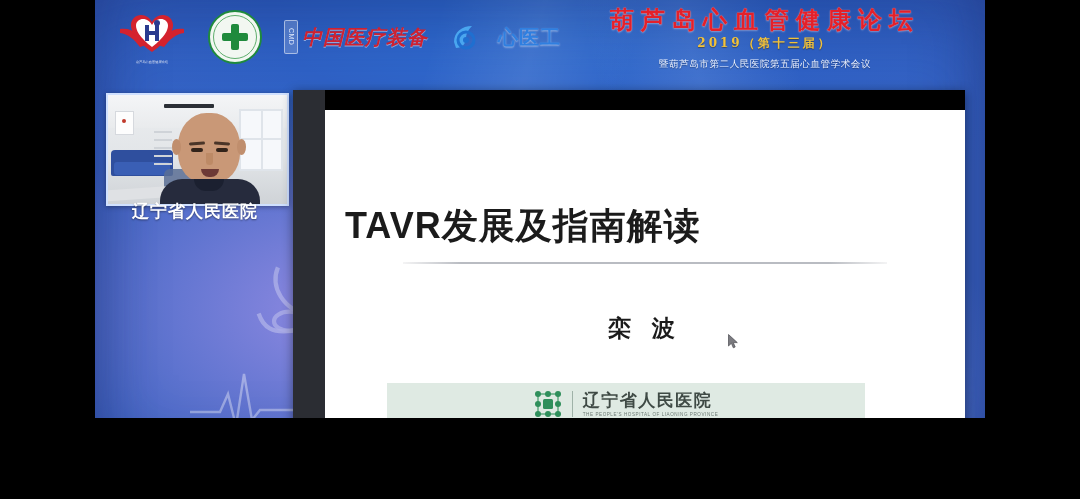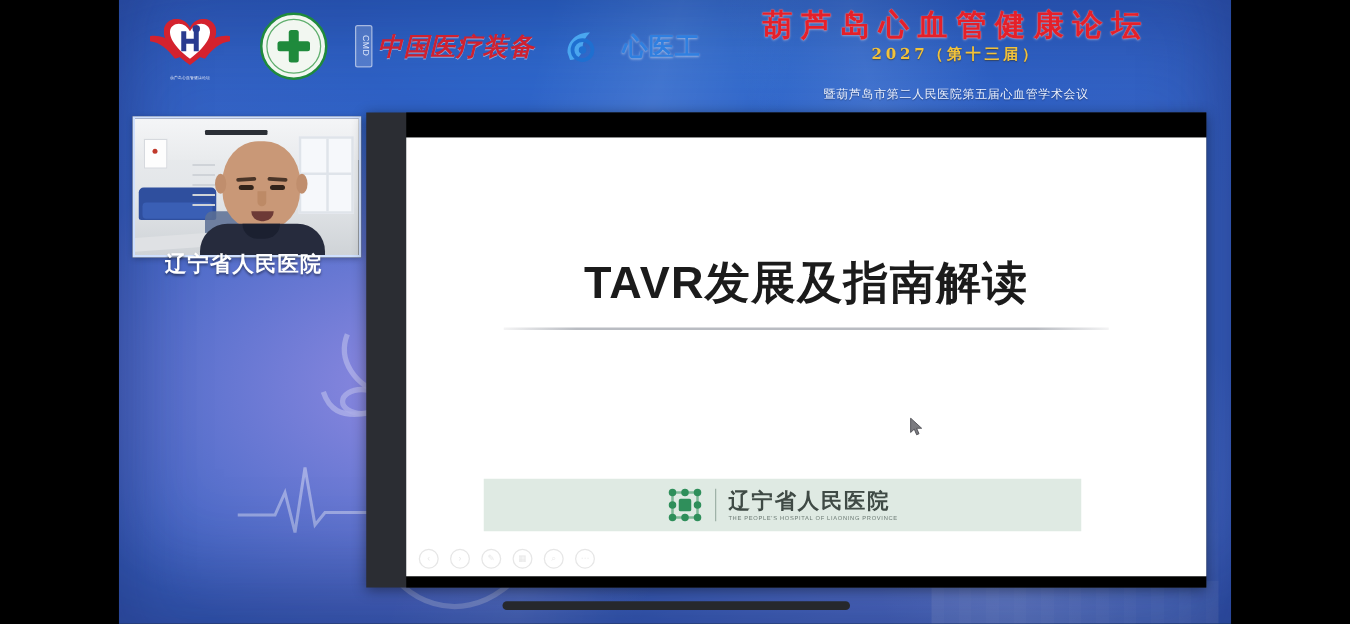--- a/index.html
+++ b/index.html
@@ -1,18 +1,18 @@
 <!DOCTYPE html>
 <html><head>
 <meta charset="utf-8">
 <style>
   html,body{margin:0;padding:0;background:#000;}
   body{width:1080px;height:499px;overflow:hidden;font-family:"Liberation Sans","DejaVu Sans",sans-serif;}
 
-  #stage{position:relative;width:1080px;height:499px;overflow:hidden;background:#000;}
+  #stage{position:relative;width:1080px;height:418px;overflow:hidden;background:#000;}
 
   
   .bg-wrap{position:absolute;left:95px;top:0;width:890px;height:499px;overflow:hidden;}
   .bg-base{position:absolute;inset:0;
     background:
       radial-gradient(ellipse 420px 300px at 26% 62%, rgba(170,150,235,.75) 0%, rgba(120,130,225,0) 72%),
       radial-gradient(ellipse 380px 260px at 72% 78%, rgba(150,160,240,.55) 0%, rgba(110,130,220,0) 75%),
       radial-gradient(ellipse 600px 220px at 50% 4%, #2f6fd4 0%, #2f62c6 45%, #3a63c2 100%),
       linear-gradient(170deg,#2e6ed2 0%, #4a6fd0 28%, #6f79d8 55%, #5c82dd 75%, #3f7ad6 100%);
   }
@@ -66,21 +66,21 @@
   .lg4{display:flex;align-items:center;gap:18px;}
   .lg4 .mark{width:30px;height:26px;position:relative;}
   .lg4 .zh{font-family:"DejaVu Serif","Liberation Serif",serif;font-weight:bold;font-size:20px;color:#2f7fe0;
            text-shadow:0 1px 2px rgba(255,255,255,.55);letter-spacing:1px;}
 
   .conf{position:absolute;right:120px;top:6px;width:390px;text-align:center;z-index:12;}
   .conf .t1{font-family:"DejaVu Serif","Liberation Serif",serif;font-weight:bold;font-size:24px;color:#e4202a;
             letter-spacing:7px;line-height:28px;text-shadow:0 1px 2px rgba(255,255,255,.35), 0 0 1px #ff8a8a;}
   .conf .t2{font-family:"DejaVu Serif","Liberation Serif",serif;font-weight:bold;font-size:12px;color:#f2c23a;
             letter-spacing:3px;line-height:16px;margin-top:1px;text-shadow:0 1px 1px rgba(60,40,0,.5);}
-  .conf .t3{font-size:9.5px;color:#eef3ff;letter-spacing:.6px;line-height:13px;margin-top:18px;
+  .conf .t3{font-size:9.5px;color:#eef3ff;letter-spacing:.6px;line-height:13px;margin-top:6px;
             text-shadow:0 1px 1px rgba(0,0,0,.35);}
 
   
   .cam{position:absolute;left:106px;top:93px;width:179px;height:109px;z-index:14;
        border:2px solid #cfe0ff;box-shadow:0 1px 5px rgba(0,0,0,.35);background:#111;overflow:hidden;}
   .cam .room{position:absolute;inset:0;background:linear-gradient(180deg,#eceef0 0%,#e2e5e8 58%,#cfd3d7 100%);}
   .cam .wallline{position:absolute;left:0;top:0;width:100%;height:30%;background:linear-gradient(180deg,#f4f5f7,#e9ebed);}
   .cam .window{position:absolute;right:4px;top:14px;width:40px;height:58px;background:#f6f8fb;border:2px solid #dfe4ea;}
   .cam .window::before{content:"";position:absolute;left:50%;top:0;width:2px;height:100%;background:#dfe4ea;}
   .cam .window::after{content:"";position:absolute;left:0;top:46%;width:100%;height:2px;background:#dfe4ea;}
@@ -111,22 +111,22 @@
   .who .org{font-size:17px;font-weight:bold;color:#ffffff;letter-spacing:1px;line-height:23px;
             text-shadow:0 1px 2px rgba(0,0,0,.45);}
 
   
   .deck{position:absolute;left:293px;top:90px;width:672px;height:380px;background:#2b2d33;z-index:16;
         box-shadow:0 2px 10px rgba(0,0,0,.45);}
   .deck .letter-top{position:absolute;left:32px;top:0;width:640px;height:20px;background:#000;}
   .deck .letter-bot{position:absolute;left:32px;bottom:0;width:640px;height:9px;background:#000;}
   .slide{position:absolute;left:32px;top:20px;width:640px;height:351px;background:#ffffff;overflow:hidden;}
 
-  .s-title{position:absolute;left:0;top:92px;width:100%;text-align:center;
-           font-size:36px;font-weight:bold;color:#1b1b1b;letter-spacing:1px;}
+  .s-title{position:absolute;left:0;top:92px;width:100%;
+           font-size:36px;font-weight:bold;color:#1b1b1b;letter-spacing:1px;padding-left:20px;}
   .s-rule{position:absolute;left:78px;top:152px;width:484px;height:2px;
           background:linear-gradient(90deg,rgba(180,180,185,.15),#b9bcc2 12%,#b9bcc2 88%,rgba(180,180,185,.15));}
   .s-sub{position:absolute;left:0;top:203px;width:100%;text-align:center;
          font-size:23px;font-weight:bold;color:#1b1b1b;letter-spacing:7px;}
 
   .s-foot{position:absolute;left:62px;bottom:36px;width:478px;height:42px;background:#dfeae3;
           display:flex;align-items:center;justify-content:center;gap:10px;}
   .s-foot .mark{width:28px;height:28px;}
   .s-foot .div{width:1px;height:26px;background:#9fb2a8;}
   .s-foot .txt{display:flex;flex-direction:column;justify-content:center;}
@@ -210,21 +210,21 @@
           <circle cx="16" cy="16" r="8" fill="none" stroke="#1f6fd0" stroke-width="3"></circle>
           <circle cx="16" cy="16" r="3" fill="#1f6fd0"></circle>
         </svg>
       </span>
       <span class="zh">心医工</span>
     </div>
   </div>
 
   <div class="conf">
     <div class="t1">葫芦岛心血管健康论坛</div>
-    <div class="t2">2027（第十三届）</div>
+    <div class="t2">2019（第十三届）</div>
     <div class="t3">暨葫芦岛市第二人民医院第五届心血管学术会议</div>
   </div>
 
   <div class="cam">
     <div class="room"></div>
     <div class="wallline"></div>
     <div class="window"></div>
     <div class="pic"></div>
     <div class="sofa"></div>
     <div class="shelf"></div>
@@ -248,20 +248,21 @@
     <div class="org">辽宁省人民医院</div>
   </div>
 
   <div class="deck">
     <div class="letter-top"></div>
     <div class="letter-bot"></div>
 
     <div class="slide">
       <div class="s-title">TAVR发展及指南解读</div>
       <div class="s-rule"></div>
+      <div class="s-sub">栾 波</div>
 
       <div class="s-foot">
         <span class="mark">
           <svg viewBox="0 0 28 28" xmlns="http://www.w3.org/2000/svg">
             <g fill="#2f8f5b">
               <circle cx="4" cy="4" r="3"></circle>
                 <circle cx="14" cy="4" r="3"></circle>
                 <circle cx="24" cy="4" r="3"></circle>
               <circle cx="4" cy="14" r="3"></circle>
                 <circle cx="24" cy="14" r="3"></circle>

